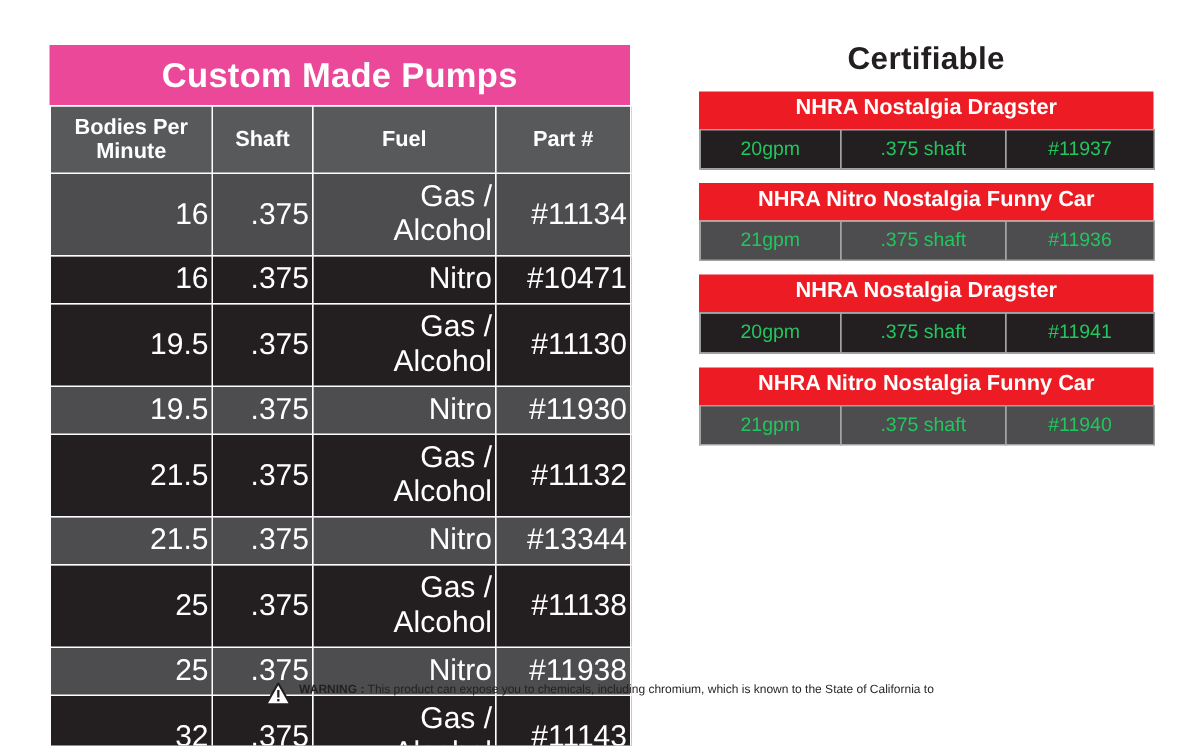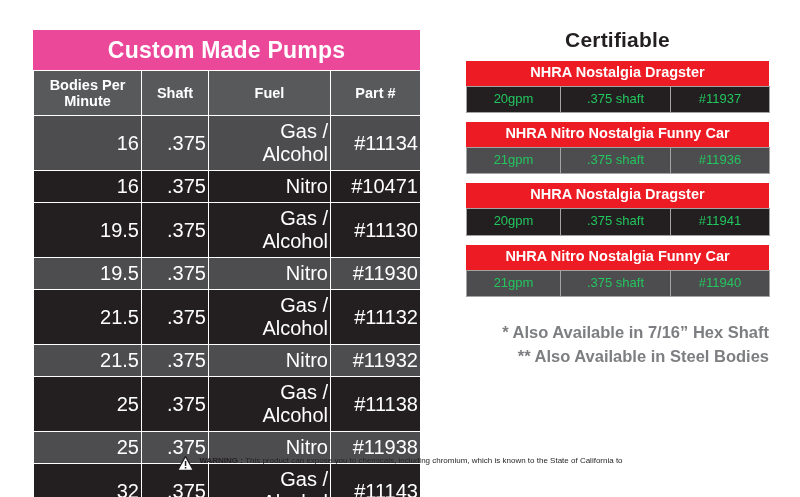--- a/index.html
+++ b/index.html
@@ -202,21 +202,21 @@
         <tr class="even">
           <td>21.5</td>
           <td>.375</td>
           <td>Gas / Alcohol</td>
           <td>#11132</td>
         </tr>
         <tr class="odd">
           <td>21.5</td>
           <td>.375</td>
           <td>Nitro</td>
-          <td>#11932</td>
+          <td>#13344</td>
         </tr>
         <tr class="even">
           <td>25</td>
           <td>.375</td>
           <td>Gas / Alcohol</td>
           <td>#11138</td>
         </tr>
         <tr class="odd">
           <td>25</td>
           <td>.375</td>
@@ -309,24 +309,20 @@
         <tbody>
           <tr>
             <td>21gpm</td>
             <td>.375 shaft</td>
             <td>#11940</td>
           </tr>
         </tbody>
       </table>
     </div>
 
-    <div class="notes">
-      <div>* Also Available in 7/16” Hex Shaft</div>
-      <div>** Also Available in Steel Bodies</div>
-    </div>
   </div>
 
   <div class="warning">
     <span style="display:inline-block;margin-right:5px;">
       <svg width="17" height="15" viewBox="0 0 17 15" xmlns="http://www.w3.org/2000/svg">
         <polygon points="8.5,0.5 16.5,14.5 0.5,14.5" fill="#ffffff" stroke="#231f20" stroke-width="1.4"></polygon>
         <rect x="7.8" y="5" width="1.5" height="5" fill="#231f20"></rect>
         <rect x="7.8" y="11" width="1.5" height="1.6" fill="#231f20"></rect>
       </svg>
     </span>

